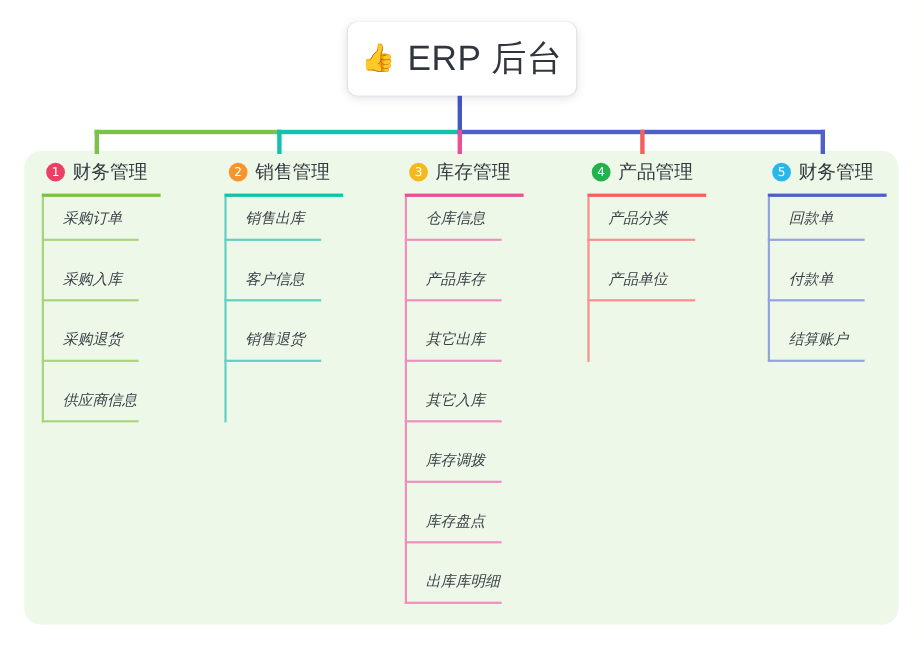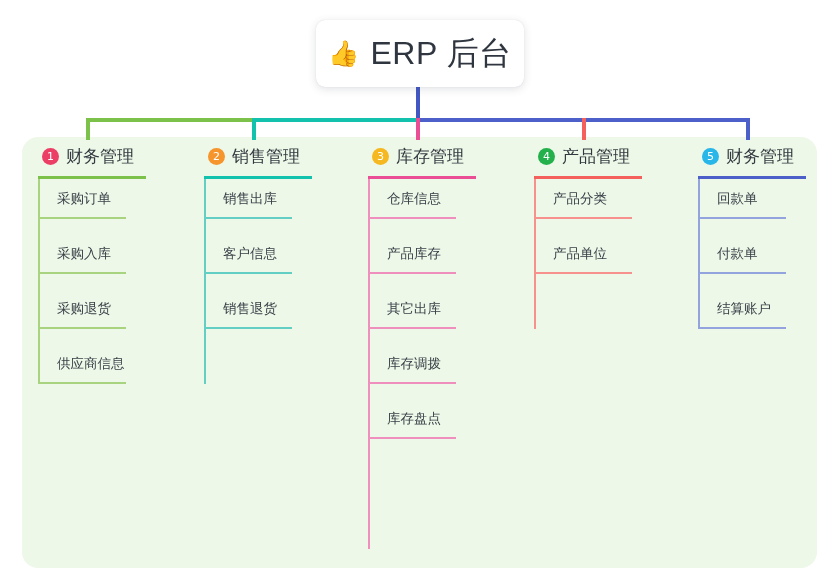--- a/index.html
+++ b/index.html
@@ -50,21 +50,21 @@
 
   .col-head{display:flex;align-items:center;gap:7px;height:27px;padding-left:4px;}
   .badge{
     width:17px;height:17px;border-radius:50%;
     color:#ffffff;font-size:11px;line-height:17px;text-align:center;
     flex:0 0 auto;font-family:"DejaVu Sans",sans-serif;
   }
   .col-title{font-size:17px;color:#33383f;white-space:nowrap;}
   .head-rule{height:3px;margin-top:6px;}
 
-  .items{position:relative;padding-top:0;}
+  .items{position:relative;padding-top:0;font-style:italic;}
   .stem{position:absolute;left:0px;top:0;width:2px;}
   .item{position:relative;height:55px;}
   .item-label{
     position:absolute;left:19px;top:11px;
     font-size:13.5px;color:#3a4048;white-space:nowrap;
   }
   .item-rule{position:absolute;left:0px;top:38px;height:2px;}
 </style>
 </head>
 <body>
@@ -151,25 +151,33 @@
         </div>
         <div class="item">
           <span class="item-label">产品库存</span>
           <div class="item-rule" style="background: rgb(239, 143, 190); width: 88px;"></div>
         </div>
         <div class="item">
           <span class="item-label">其它出库</span>
           <div class="item-rule" style="background: rgb(239, 143, 190); width: 88px;"></div>
         </div>
         <div class="item">
+          <span class="item-label">其它入库</span>
+          <div class="item-rule" style="background: rgb(239, 143, 190); width: 88px;"></div>
+        </div>
+        <div class="item">
           <span class="item-label">库存调拨</span>
           <div class="item-rule" style="background: rgb(239, 143, 190); width: 88px;"></div>
         </div>
         <div class="item">
           <span class="item-label">库存盘点</span>
+          <div class="item-rule" style="background: rgb(239, 143, 190); width: 88px;"></div>
+        </div>
+        <div class="item">
+          <span class="item-label">出库库明细</span>
           <div class="item-rule" style="background: rgb(239, 143, 190); width: 88px;"></div>
         </div>
       </div>
     </div>
   <div class="col c4">
       <div class="col-head">
         <span class="badge" style="background: rgb(36, 177, 76);">4</span>
         <span class="col-title">产品管理</span>
       </div>
       <div class="head-rule" style="background: rgb(244, 96, 92); width: 108px;"></div>

